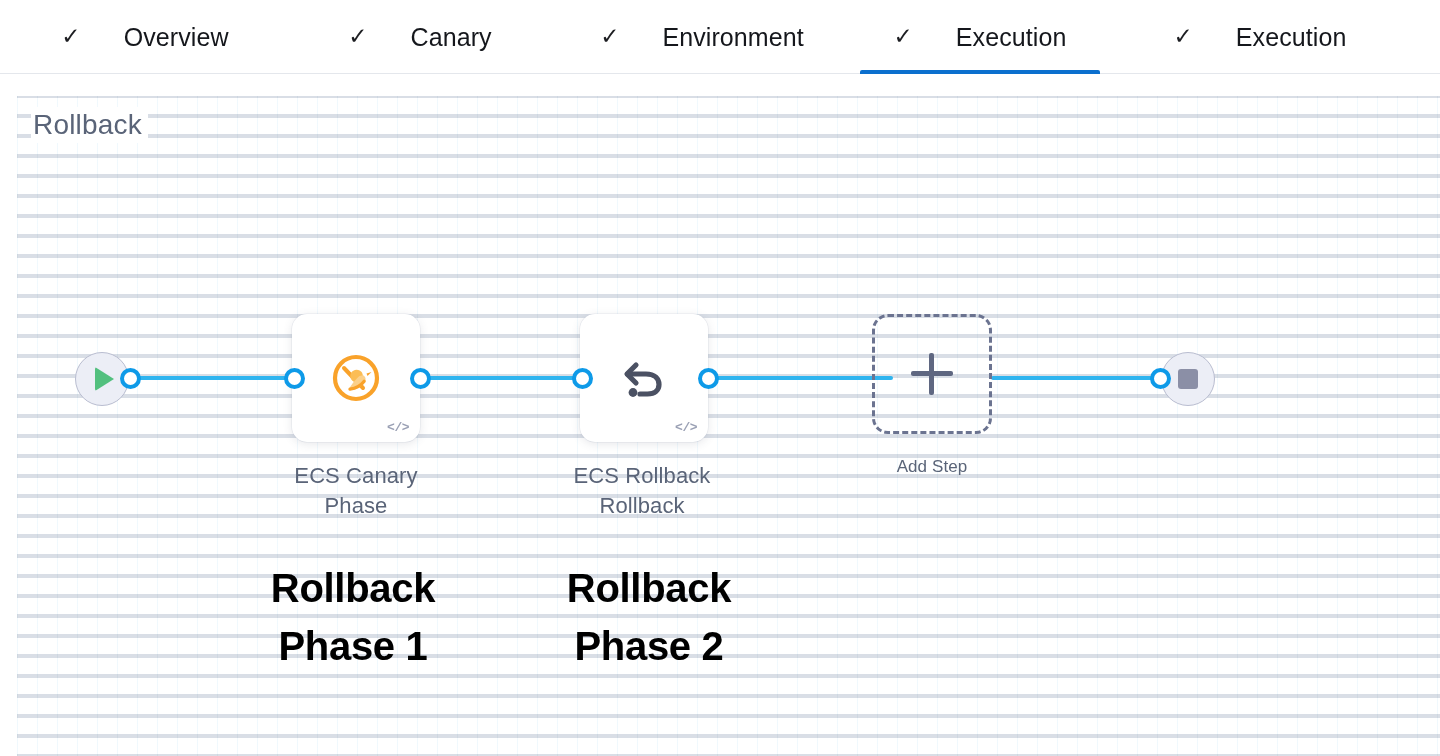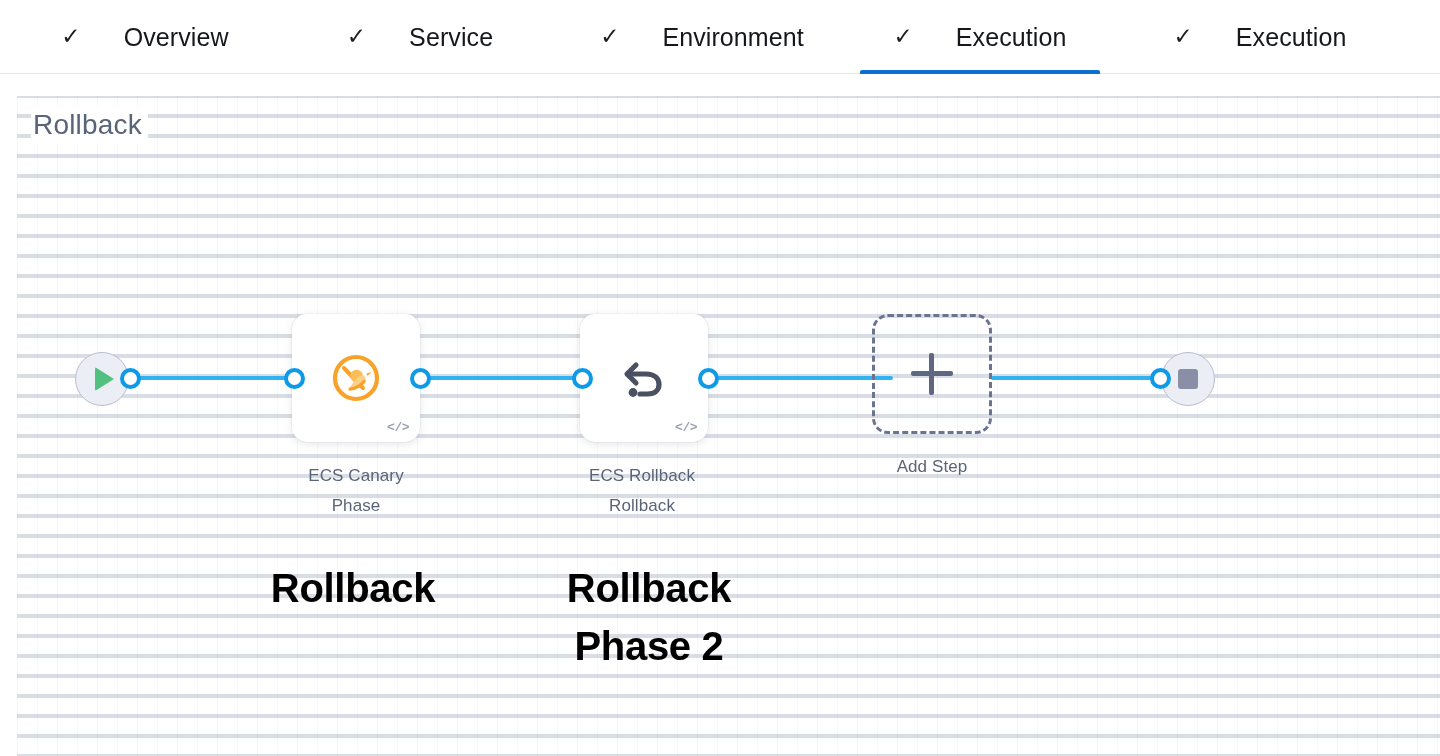--- a/index.html
+++ b/index.html
@@ -196,21 +196,21 @@
     letter-spacing: -0.5px;
     line-height: 1;
     cursor: pointer;
   }
 
   .node-label {
     position: absolute;
     top: 387px;
     width: 210px;
     text-align: center;
-    font-size: 17px;
+    font-size: 22px;
     line-height: 30px;
     color: #5a6478;
     letter-spacing: 0.1px;
   }
 
   
   .addstep {
     position: absolute;
     width: 120px; height: 120px;
     top: 240px;
@@ -265,21 +265,21 @@
 <div class="tabbar">
 
   <div class="tab" style="left:35px; width:220px; position:absolute;">
     <span class="tab-check">✓</span>
     <span class="tab-label">Overview</span>
     <span class="underline"></span>
   </div>
 
   <div class="tab" style="left:320px; width:200px; position:absolute;">
     <span class="tab-check">✓</span>
-    <span class="tab-label">Service</span>
+    <span class="tab-label">Canary</span>
     <span class="underline"></span>
   </div>
 
   <div class="tab" style="left:578px; width:248px; position:absolute;">
     <span class="tab-check">✓</span>
     <span class="tab-label">Environment</span>
     <span class="underline"></span>
   </div>
 
   <div class="tab active" style="left:860px; width:240px; position:absolute;">
@@ -359,20 +359,21 @@
 
     <div class="port" style="left:1133px;"></div>
     <div class="terminal" style="left:1144px;">
       <div class="stop-sq"></div>
     </div>
 
   </div>
 
   <div class="annotation" style="left:186px; top:485px;">
     <div>Rollback</div>
+    <div>Phase 1</div>
   </div>
 
   <div class="annotation" style="left:482px; top:485px;">
     <div>Rollback</div>
     <div>Phase 2</div>
   </div>
 
 </div>
 
 </body></html>

